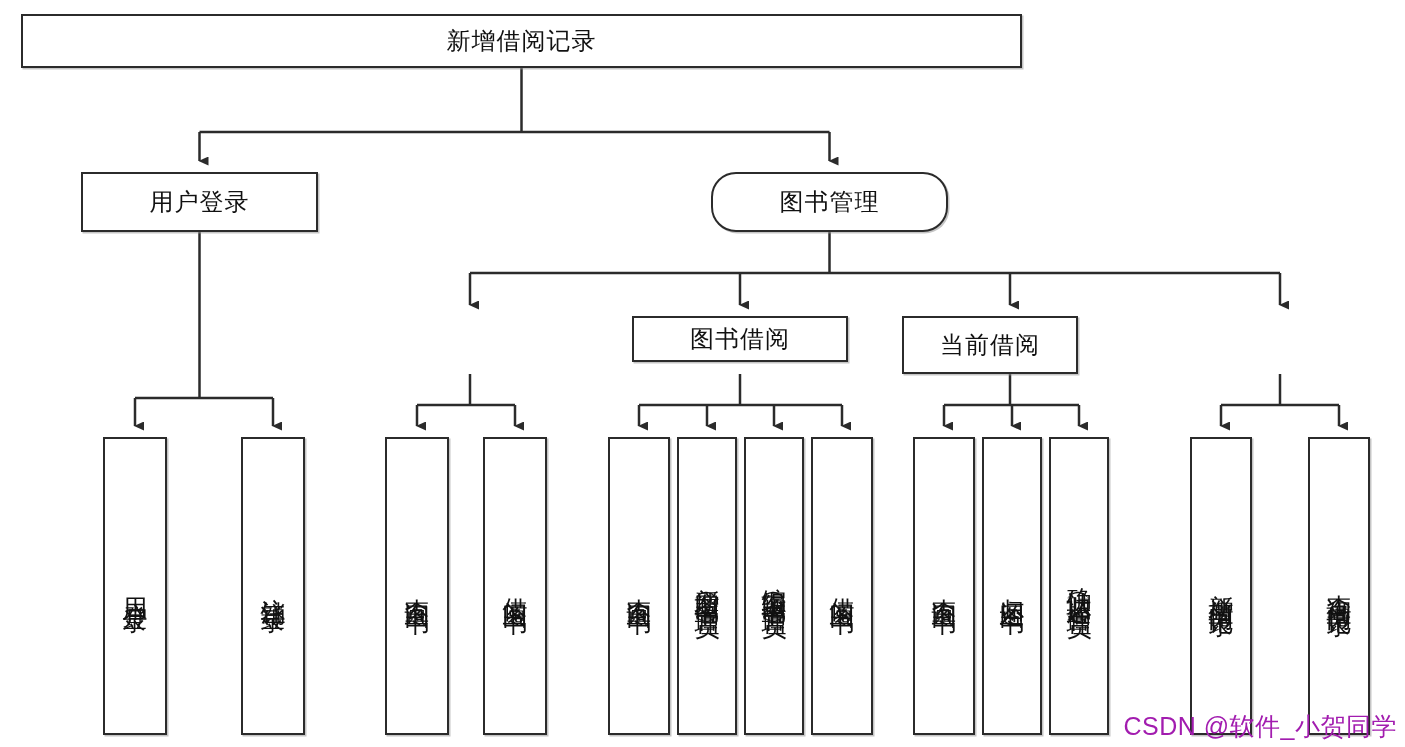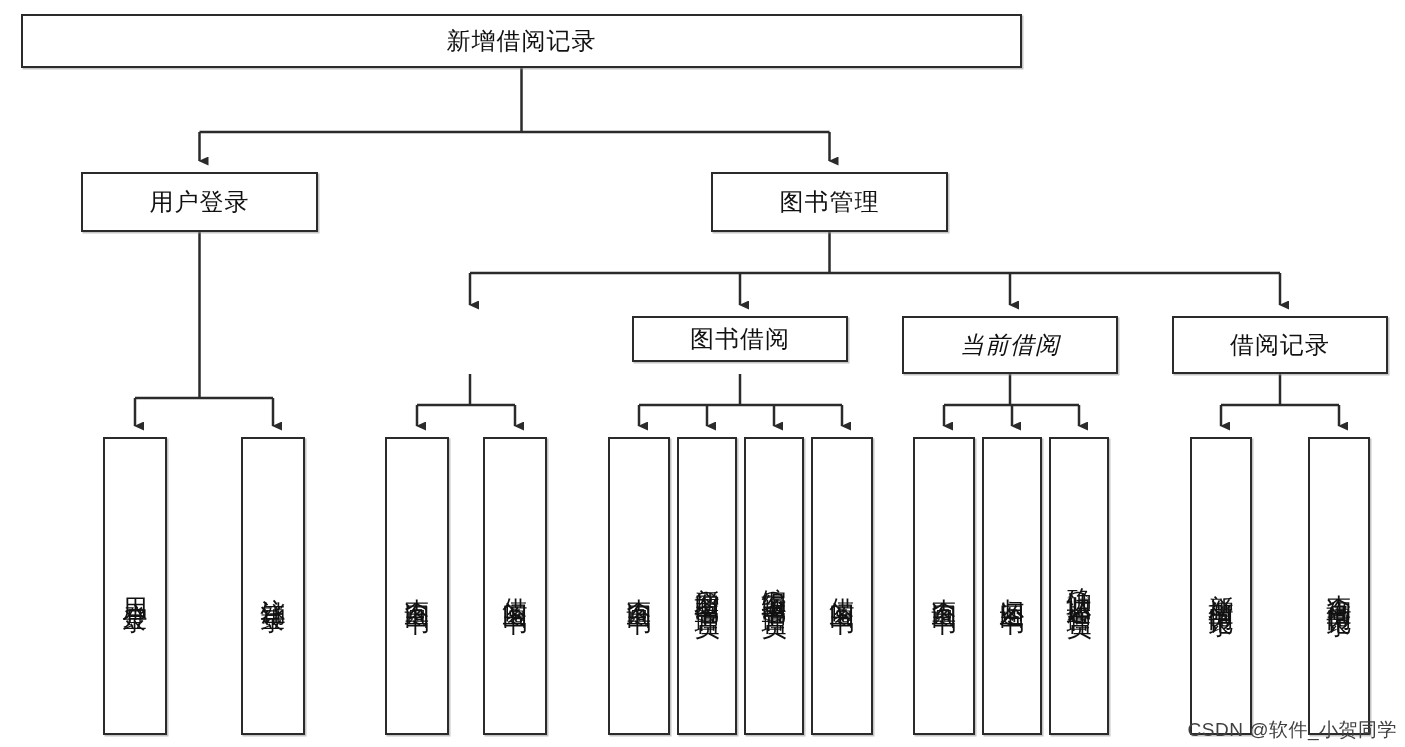--- a/index.html
+++ b/index.html
@@ -36,22 +36,22 @@
     letter-spacing:4px;
     padding:6px 0;
     white-space:nowrap;
   }
   .node .label{display:block;}
 
   .watermark{
     position:absolute;
     right:8px;
     bottom:4px;
-    font-size:19px;
-    color:#404040;
+    font-size:25px;
+    color:#a21caf;
     letter-spacing:0.5px;
     white-space:nowrap;
     user-select:none;
     pointer-events:none;
   }
 </style>
 </head>
 <body>
 
 <div id="diagram-root">
@@ -99,32 +99,29 @@
       </g>
   </svg>
 
   <div class="node horizontal" style="left: 21px; top: 14px; width: 1001px; height: 54px;">
     <span class="label">新增借阅记录</span>
   </div>
 
   <div class="node horizontal" style="left: 81px; top: 172px; width: 237px; height: 60px;">
     <span class="label">用户登录</span>
   </div>
-  <div class="node horizontal" style="left: 711px; top: 172px; width: 237px; height: 60px;">
+  <div class="node horizontal" style="left: 711px; top: 172px; width: 237px; height: 60px; border-radius: 25px;">
     <span class="label">图书管理</span>
   </div>
 
   <div class="node horizontal" style="left: 632px; top: 316px; width: 216px; height: 46px;">
     <span class="label">图书借阅</span>
   </div>
-  <div class="node horizontal" style="left: 902px; top: 316px; width: 216px; height: 58px; font-style: italic;">
+  <div class="node horizontal" style="left: 902px; top: 316px; width: 176px; height: 58px;">
     <span class="label">当前借阅</span>
-  </div>
-  <div class="node horizontal" style="left: 1172px; top: 316px; width: 216px; height: 58px;">
-    <span class="label">借阅记录</span>
   </div>
 
   <div class="node vertical" style="left: 103px; top: 437px; width: 64px; height: 298px;">
     <span class="label">用户登录</span>
   </div>
   <div class="node vertical" style="left: 241px; top: 437px; width: 64px; height: 298px;">
     <span class="label">注销登录</span>
   </div>
   <div class="node vertical" style="left: 385px; top: 437px; width: 64px; height: 298px;">
     <span class="label">查询图书</span>

